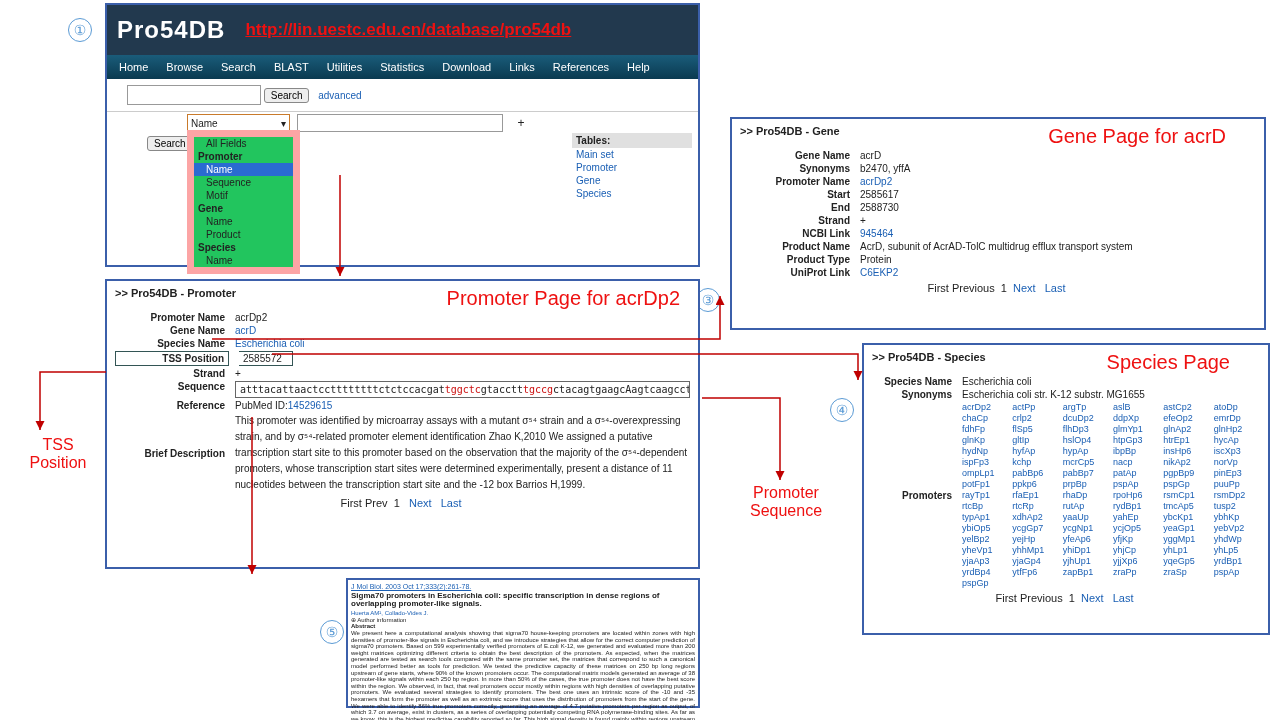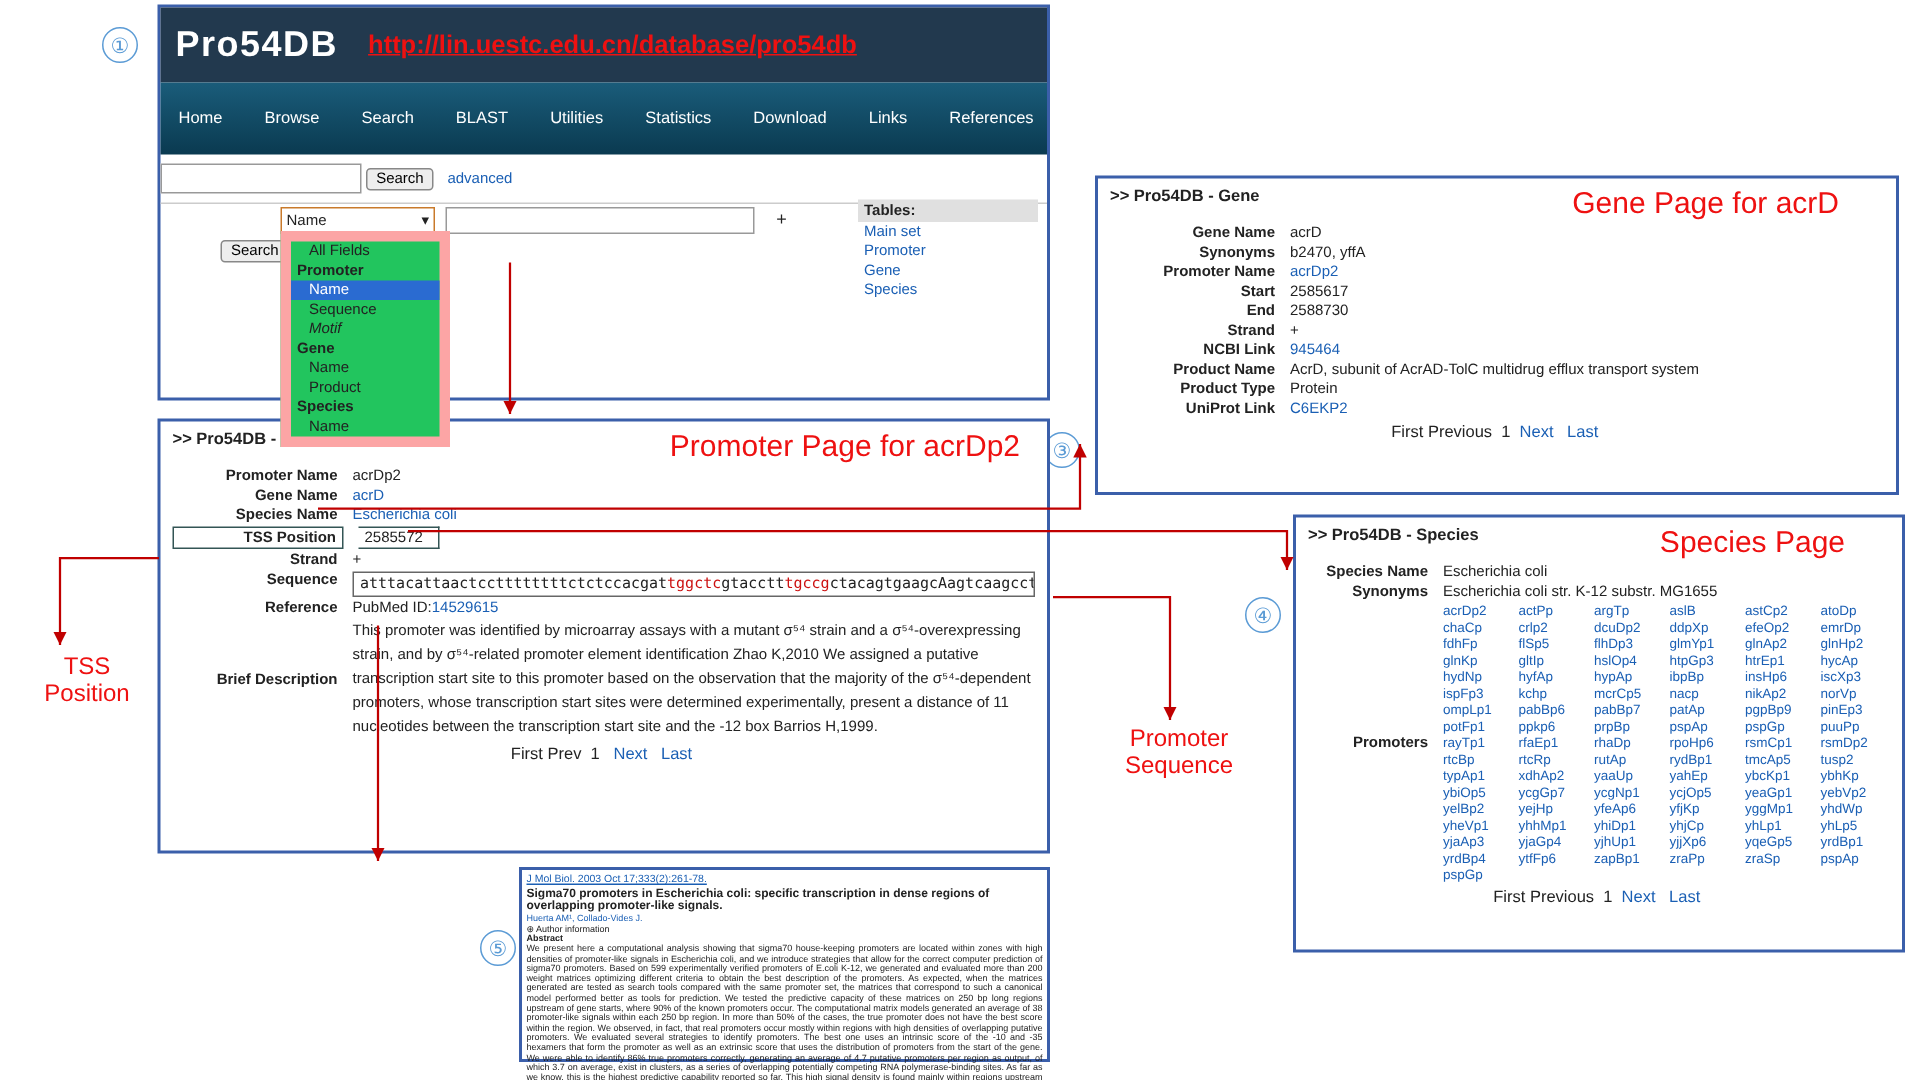--- a/index.html
+++ b/index.html
@@ -11,23 +11,23 @@
   .row{display:flex;align-items:flex-start;margin:2px 0}
   .row .lab{width:110px;text-align:right;font-weight:bold;margin-right:10px}
   .row .val{flex:1}
   .pagenav{text-align:center;font-size:11px;margin-top:4px}
   .pagenav .link{margin:0 3px}
   
   #p1{left:105px;top:3px;width:595px;height:264px}
   .banner{background:#22394e;height:50px;display:flex;align-items:center;padding:0 10px;gap:20px}
   .banner .title{color:#fff;font-size:24px;font-weight:bold;letter-spacing:1px}
   .banner .url{color:#e11;font-weight:bold;font-size:17px;text-decoration:underline}
-  .nav{background:#114a63;background:linear-gradient(#1a5c7a,#0a3a50);height:24px;display:flex;align-items:center;padding:12px 4px;gap:12px}
+  .nav{background:#114a63;background:linear-gradient(#1a5c7a,#0a3a50);height:24px;display:flex;align-items:center;padding:0 4px;gap:2px}
   .nav a{color:#fff;font-size:11px;padding:0 8px}
-  .searchbar{padding:6px 0;border-bottom:1px solid #ccc}
+  .searchbar{padding:6px 20px;border-bottom:1px solid #ccc}
   .searchbar input{width:130px;height:16px;border:1px solid #999;font-size:10px;padding:1px}
   .btn{font-size:10px;padding:1px 6px;border:1px solid #888;background:#eee;border-radius:3px}
   .advhdr{padding:4px 10px;color:#333;font-size:11px}
   .dropdown{position:relative;display:inline-block}
   .ddbox{border:1px solid #c97a2b;width:95px;height:14px;font-size:10px;padding:1px 3px;display:flex;justify-content:space-between;align-items:center;background:#fff}
   .ddlist{position:absolute;left:0;top:16px;border:7px solid #fca5a5;background:#22c55e;width:99px;z-index:5}
   .ddlist div{font-size:10px;padding:1px 4px}
   .ddlist .grp{font-weight:bold}
   .ddlist .sel{background:#2a6bd1;color:#fff}
   .tables{position:absolute;right:6px;top:128px;width:120px}
@@ -90,21 +90,21 @@
       <div class="dropdown">
         <div class="ddbox">
             <span>Name</span>
             <span>▾</span>
           </div>
         <div class="ddlist" id="ddlist">
             <div style="padding-left: 12px;">All Fields</div>
             <div class="grp">Promoter</div>
             <div class="sel" style="padding-left: 12px;">Name</div>
             <div style="padding-left: 12px;">Sequence</div>
-            <div style="padding-left: 12px; font-style: italic;">Motif</div>
+            <div style="padding-left: 12px;">Motif</div>
             <div class="grp">Gene</div>
             <div style="padding-left: 12px;">Name</div>
             <div style="padding-left: 12px;">Product</div>
             <div class="grp">Species</div>
             <div style="padding-left: 12px;">Name</div>
           </div>
       </div>
       <input type="text" style="width: 200px; height: 14px; border: 1px solid rgb(153, 153, 153); margin-left: 4px; font-size: 10px; vertical-align: top;">
       <span style="margin-left:12px;font-size:12px">+</span>
       <div style="margin-top:4px"><button class="btn" style="margin-left:-40px">Search</button></div>

